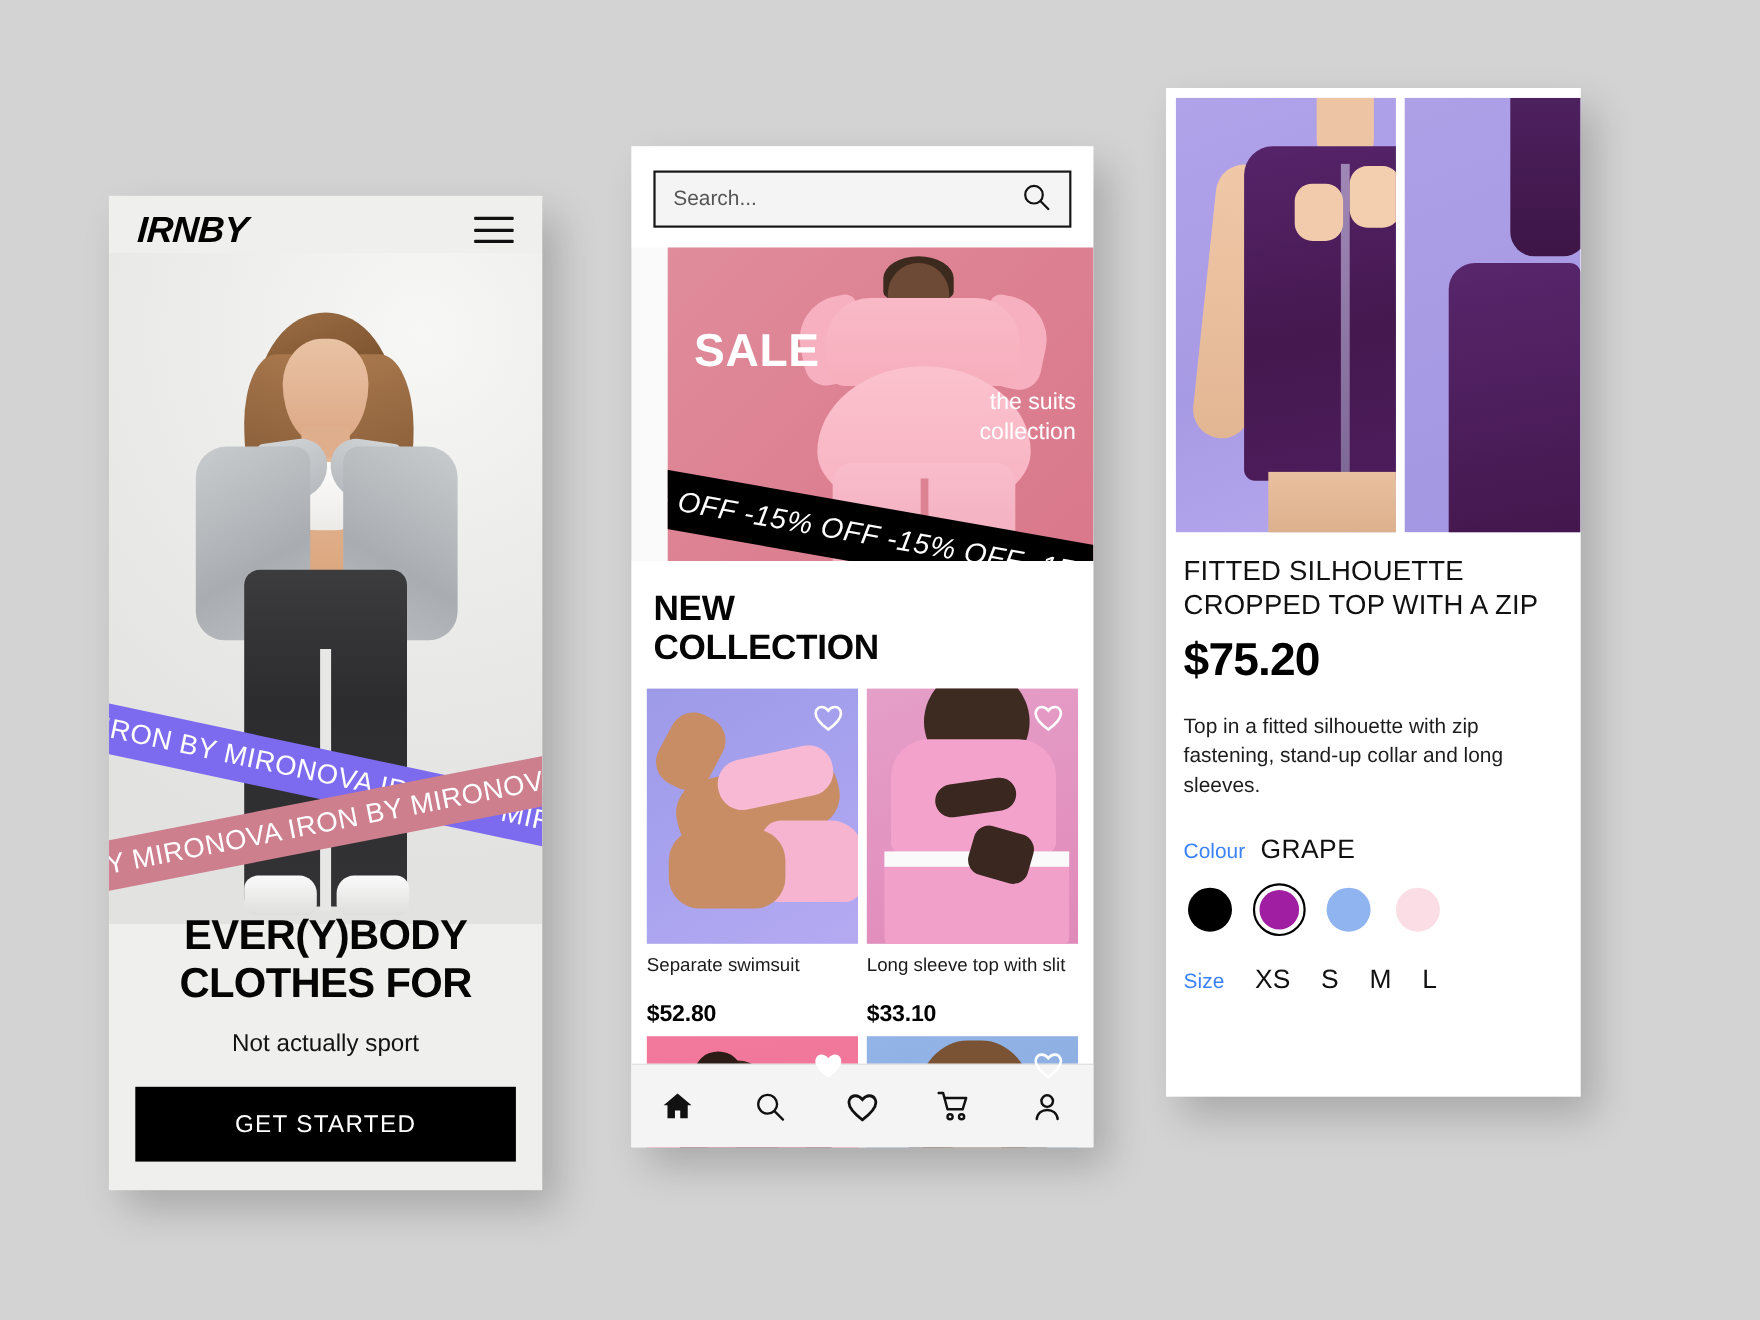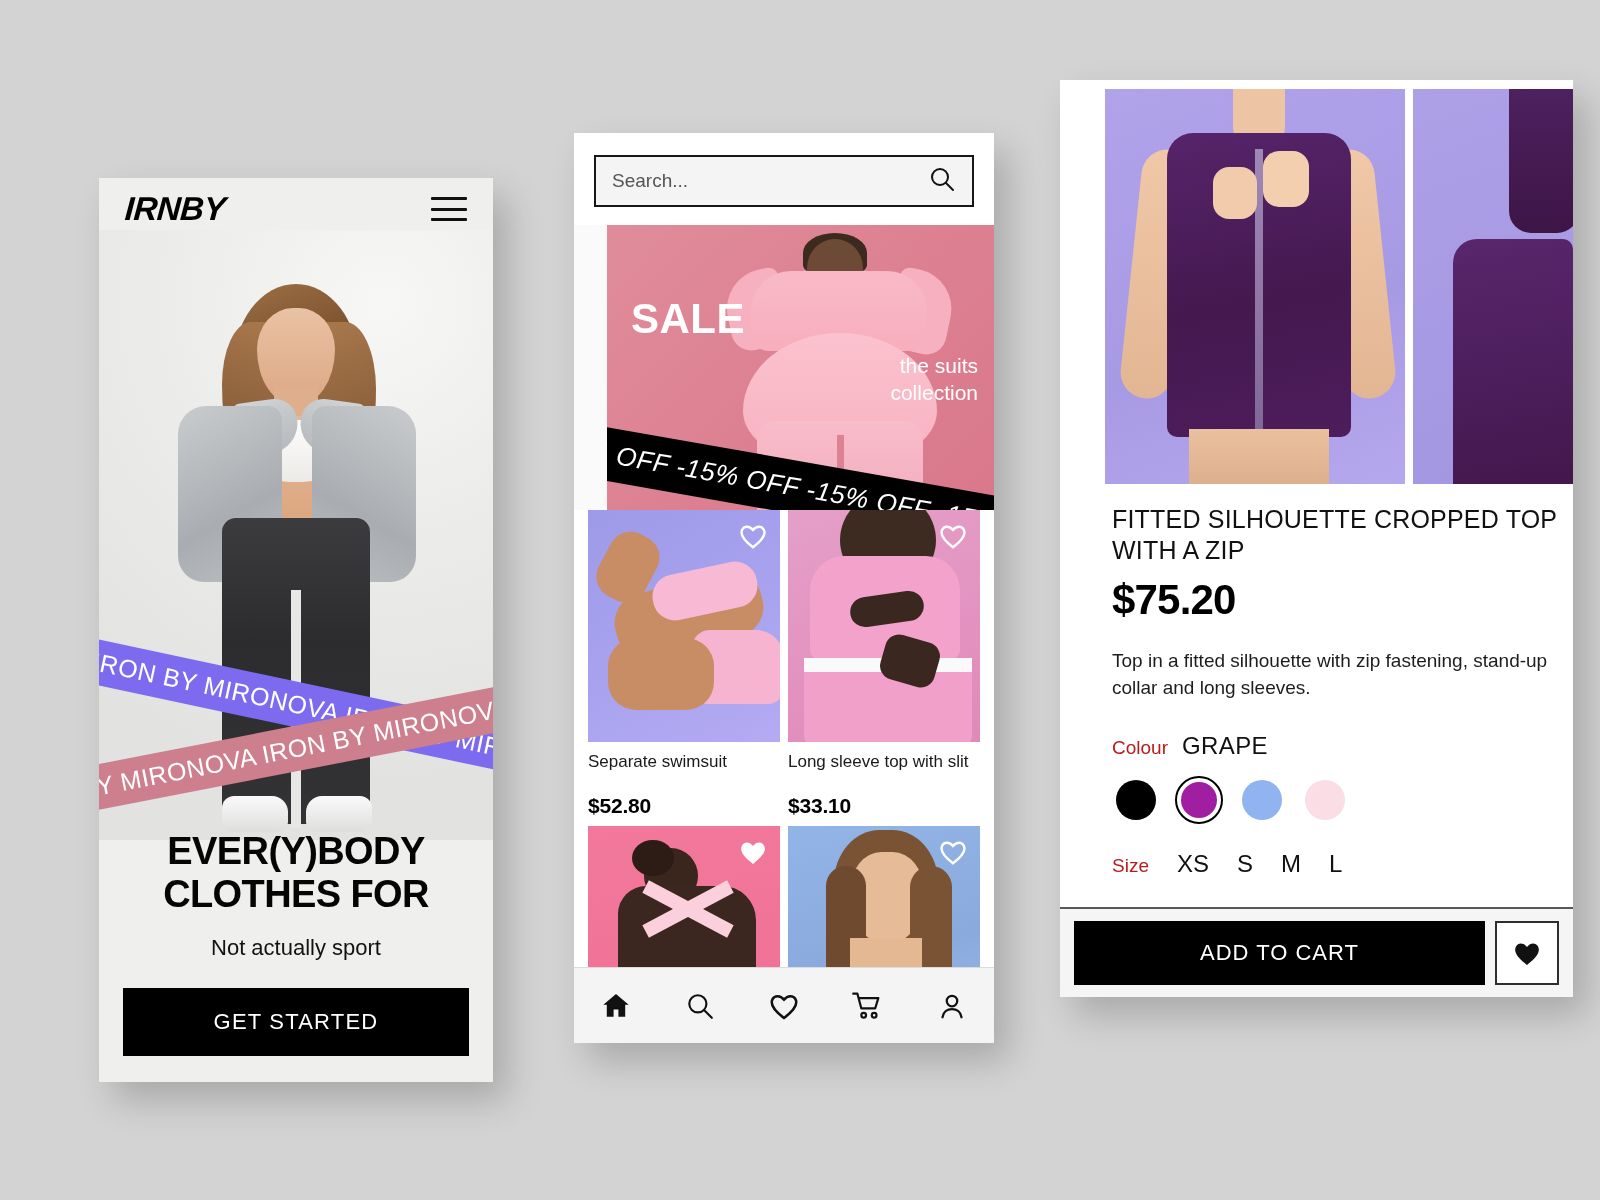--- a/index.html
+++ b/index.html
@@ -159,42 +159,42 @@
   .b-cloth { position: absolute; }
 
   .bottom-nav {
     position: absolute; left: 0; bottom: 0; width: 100%; height: 76px;
     background: #f4f4f4; border-top: 1px solid #dcdcdc;
     display: flex; align-items: center; justify-content: space-around;
   }
   .nav-item { cursor: pointer; display: flex; align-items: center; justify-content: center; width: 54px; height: 54px; }
 
   
-  #phone3 { left: 1060px; top: 80px; width: 513px; height: 917px; background: #fff; padding-left: 36px; }
+  #phone3 { left: 1060px; top: 80px; width: 377px; height: 917px; background: #fff; }
   .gallery { display: flex; gap: 8px; height: 404px; padding: 9px 0 0 9px; overflow: hidden; background: #fff; }
   .g-main { position: relative; width: 306px; height: 395px; background: linear-gradient(160deg,#b1a3ea,#a79ae4 60%,#b6a8ee); overflow: hidden; }
   .g-side { position: relative; width: 160px; height: 395px; background: linear-gradient(160deg,#ada0e7,#a396e2); overflow: hidden; flex: none; }
   .pv { position: absolute; }
   .pv-neck { left: 128px; top: -4px; width: 52px; height: 66px; background: #edc5a5; border-radius: 0 0 24px 24px; }
   .pv-top { left: 62px; top: 44px; width: 184px; height: 304px; background: linear-gradient(170deg,#56246a,#45184f 55%,#4d1d5c); border-radius: 26px 26px 10px 10px; }
   .pv-zip { left: 150px; top: 60px; width: 8px; height: 286px; background: linear-gradient(180deg,#9f88b5,#7e6895); }
   .pv-arm-l { left: 26px; top: 60px; width: 52px; height: 250px; background: linear-gradient(180deg,#f0c8a8,#e3b693); border-radius: 26px; transform: rotate(6deg); }
   .pv-arm-r { left: 228px; top: 60px; width: 52px; height: 250px; background: linear-gradient(180deg,#f0c8a8,#e3b693); border-radius: 26px; transform: rotate(-6deg); }
   .pv-hand-l { left: 108px; top: 78px; width: 44px; height: 52px; background: #f1cbab; border-radius: 16px; }
   .pv-hand-r { left: 158px; top: 62px; width: 46px; height: 56px; background: #f3cfb0; border-radius: 16px; }
   .pv-belly { left: 84px; top: 340px; width: 140px; height: 56px; background: linear-gradient(180deg,#e9c0a0,#ddb08c); }
   .ps-leg { left: 40px; top: 150px; width: 120px; height: 250px; background: linear-gradient(170deg,#58266c,#43174d); border-radius: 24px 10px 0 0; }
   .ps-arm { left: 96px; top: -6px; width: 70px; height: 150px; background: linear-gradient(180deg,#4e2160,#3d1546); border-radius: 0 0 22px 22px; }
 
   .p3-body { padding: 20px 16px 0; }
   .p3-title { font-size: 25px; line-height: 1.24; color: #111; letter-spacing: .2px; }
   .p3-price { margin-top: 10px; font-size: 42px; font-weight: 800; letter-spacing: -.8px; color: #000; }
   .p3-desc { margin-top: 24px; font-size: 19px; line-height: 1.42; color: #1d1d1d; }
   .row-label { display: flex; align-items: baseline; gap: 14px; margin-top: 30px; }
-  .lbl { font-size: 19px; color: #b91c1c; }
+  .lbl { font-size: 19px; color: #3b82f6; }
   .val { font-size: 24px; color: #111; letter-spacing: .4px; }
   .swatches { display: flex; gap: 15px; margin-top: 16px; }
   .sw-wrap { width: 48px; height: 48px; border-radius: 50%; display: flex; align-items: center; justify-content: center; cursor: pointer; }
   .sw-wrap.sel { border: 2px solid #000; }
   .sw { width: 40px; height: 40px; border-radius: 50%; }
   .sw-wrap.sel .sw { width: 36px; height: 36px; }
   .sizes { display: flex; align-items: baseline; gap: 28px; margin-top: 26px; }
   .size { font-size: 24px; color: #111; cursor: pointer; }
   .p3-footer {
     position: absolute; left: 0; bottom: 0; width: 100%; height: 90px;
@@ -290,20 +290,24 @@
       <div class="sale-word">SALE</div>
       <div class="suits-txt">
         <div>the suits</div>
         <div>collection</div>
       </div>
       <div class="off-ribbon">
         <span>% OFF  -15% OFF  -15% OFF  -15% OFF  -15% OFF</span>
       </div>
     </div>
 
+    <div class="p2-heading">
+      <div>NEW</div>
+      <div>COLLECTION</div>
+    </div>
 
     <div class="grid">
 
       <div class="card">
         <div class="card-img img-a">
           <div class="b-skin" style="left:26px;top:72px;width:150px;height:66px;border-radius:30px;transform:rotate(-14deg)"></div>
           <div class="b-cloth" style="left:64px;top:58px;width:106px;height:46px;background:#f7b9d4;border-radius:22px;transform:rotate(-12deg)"></div>
           <div class="b-skin" style="left:14px;top:22px;width:52px;height:70px;border-radius:22px;transform:rotate(28deg)"></div>
           <div class="b-cloth" style="left:104px;top:120px;width:92px;height:74px;background:#f6b4d1;border-radius:18px 28px 16px 16px;"></div>
           <div class="b-skin" style="left:20px;top:128px;width:106px;height:72px;border-radius:28px;"></div>
@@ -451,23 +455,15 @@
 
       <div class="sizes">
         <span class="lbl">Size</span>
         <span class="size">XS</span>
         <span class="size">S</span>
         <span class="size">M</span>
         <span class="size">L</span>
       </div>
     </div>
 
-    <div class="p3-footer">
-      <button class="add-cart">ADD TO CART</button>
-      <div class="fav-btn">
-        <svg width="30" height="28" viewBox="0 0 24 22" fill="#111">
-          <path d="M12 20.5 C3.6 14.2 1.2 9.6 3.2 5.8 C4.9 2.6 9.3 2.6 12 6.2 C14.7 2.6 19.1 2.6 20.8 5.8 C22.8 9.6 20.4 14.2 12 20.5 Z"></path>
-        </svg>
-      </div>
-    </div>
   </div>
 
 </div>
 
 </body></html>

